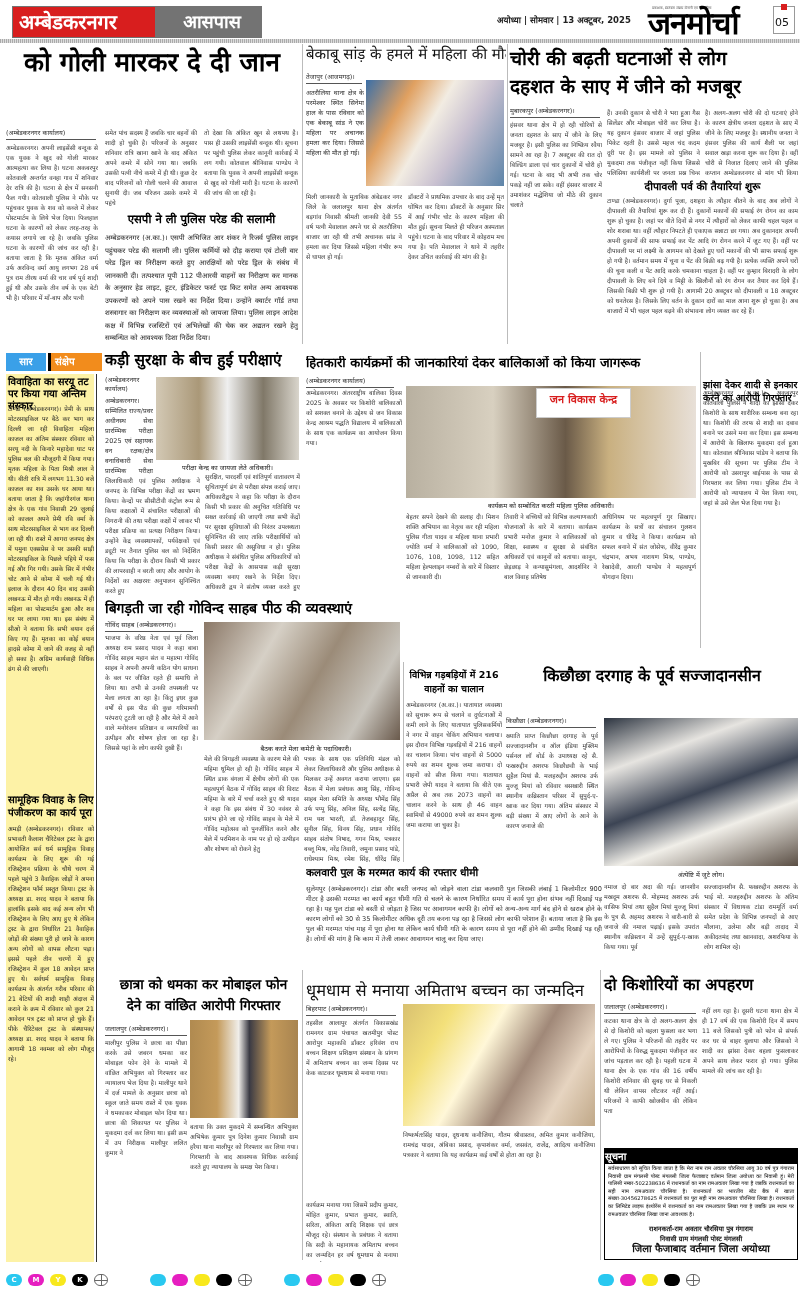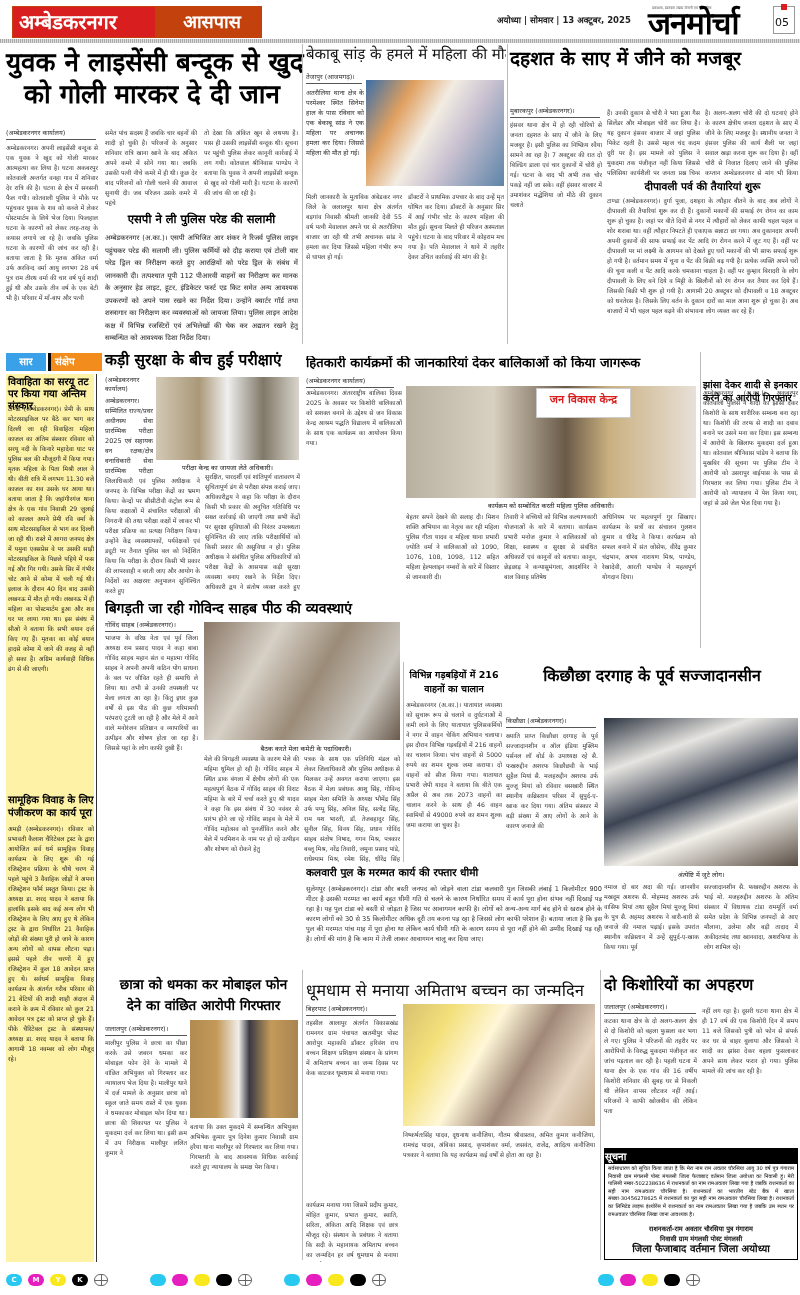--- a/index.html
+++ b/index.html
@@ -9,53 +9,53 @@
 .hl{font-family:"DejaVu Sans",sans-serif;font-weight:bold;color:#000;line-height:1.15}
 .dateline{font-size:6.5px;color:#333;border-bottom:1px solid #555;padding-bottom:2px}
 .photo{background:linear-gradient(135deg,#8a8a7a,#c9c3b5 40%,#7d7366 70%,#b4aa9a)}
 .caption{font-size:6.5px;text-align:center;color:#222}
 .rule{background:#333}
 .sidebar{background:#fdf2a6}
 </style>
 </head>
 <body>
 
-<div class="abs" style="left:12px;top:6px;width:250px;height:32px;background:#c2410c;">
+<div class="abs" style="left:12px;top:6px;width:250px;height:32px;background:#737373;">
   <div style="position:absolute;left:1px;top:1px;width:142px;height:30px;background:#d81e1e;color:#fff;font-weight:bold;font-size:20px;line-height:30px;padding-left:6px;">अम्बेडकरनगर</div>
   <div style="position:absolute;left:150px;top:0;width:100px;height:32px;color:#fff;font-weight:bold;font-size:18px;line-height:32px;text-align:center;">आसपास</div>
 </div>
 <div class="abs" style="left:497px;top:14px;font-size:8.5px;font-weight:bold;color:#222;">अयोध्या | सोमवार | 13 अक्टूबर, 2025</div>
 <div class="abs" style="left:652px;top:5px;font-size:3.5px;color:#444;width:95px;white-space:nowrap;overflow:hidden;">प्रकाशक, स्वतंत्रता संग्राम सेनानी एवं पत्रकारिता</div>
 <div class="abs" style="left:648px;top:6px;font-size:31px;font-weight:bold;color:#000;letter-spacing:-1px;line-height:34px;">जनमोर्चा</div>
 <div class="abs" style="left:773px;top:6px;width:22px;height:28px;border:1px solid #999;">
   <div style="position:absolute;left:7px;top:-3px;width:6px;height:6px;background:#d81e1e;"></div>
   <div style="position:absolute;left:1px;top:9px;font-size:11px;color:#111;">05</div>
 </div>
 <div class="abs" style="left:0;top:39px;width:800px;height:4px;background:repeating-linear-gradient(90deg,#aaa 0 1px,#ddd 1px 2px);"></div>
 
 <div class="abs hl" style="left:6px;top:46px;width:292px;text-align:center;font-size:26px;line-height:32px;">
-  <div style="white-space:nowrap;">युवक ने लाइसेंसी बन्दूक से खुद</div>
   <div>को गोली मारकर दे दी जान</div>
 </div>
 <div class="abs dateline" style="left:6px;top:128px;width:90px;">(अम्बेडकरनगर कार्यालय)</div>
 <div class="abs txt" style="left:6px;top:143px;width:92px;height:200px;">अम्बेडकरनगर। अपनी लाइसेंसी बन्दूक से एक युवक ने खुद को गोली मारकर आत्महत्या कर लिया है। घटना अकबरपुर कोतवाली अन्तर्गत वनहा गाव में शनिवार देर रात्रि की है। घटना से क्षेत्र में सनसनी फैल गयी। कोतवाली पुलिस ने मौके पर पहुंचकर युवक के शव को कब्जे में लेकर पोस्टमार्टम के लिये भेज दिया। फिलहाल घटना के कारणों को लेकर तरह-तरह के कयास लगाये जा रहे है। जबकि पुलिस घटना के कारणों की जांच कर रही है। बताया जाता है कि मृतक अंकित वर्मा उर्फ अरविन्द वर्मा आयु लगभग 28 वर्ष पुत्र राम तीरथ वर्मा की चार वर्ष पूर्व शादी हुई थी और उसके तीन वर्ष के एक बेटी भी है। परिवार में माँ-बाप और पत्नी</div>
 <div class="abs txt" style="left:105px;top:128px;width:92px;height:78px;">समेत पांच सदस्य हैं जबकि चार बहनों की शादी हो चुकी है। परिजनों के अनुसार शनिवार रात्रि खाना खाने के बाद अंकित अपने कमरे में सोने गया था। जबकि उसकी पत्नी नीचे कमरे में ही थी। कुछ देर बाद परिजनों को गोली चलने की आवाज सुनायी दी। जब परिजन उसके कमरे में पहुंचे</div>
 <div class="abs txt" style="left:204px;top:128px;width:94px;height:78px;">तो देखा कि अंकित खून से लथपथ है। पास ही उसकी लाइसेंसी बन्दूक थी। सूचना पर पहुंची पुलिस लेकर कानूनी कार्रवाई में लग गयी। कोतवाल श्रीनिवास पाण्डेय ने बताया कि युवक ने अपनी लाइसेंसी बन्दूक से खुद को गोली मारी है। घटना के कारणों की जांच की जा रही है।</div>
 
 <div class="abs hl" style="left:105px;top:213px;width:193px;text-align:center;font-size:11.5px;">एसपी ने ली पुलिस परेड की सलामी</div>
 <div class="abs txt" style="left:105px;top:232px;width:193px;height:108px;font-size:7px;line-height:12.5px;color:#222;">अम्बेडकरनगर (अ.का.)। एसपी अभिजित आर शंकर ने रिजर्व पुलिस लाइन पहुंचकर परेड की सलामी ली। पुलिस कर्मियों को दौड़ कराया एवं टोली वार परेड ड्रिल का निरीक्षण करते हुए आरक्षियों को परेड ड्रिल के संबंध में जानकारी दी। तत्पश्चात यूपी 112 पीआरवी वाहनों का निरीक्षण कर मानक के अनुसार हेड लाइट, हूटर, इंडिकेटर फर्स्ट एड किट समेत अन्य आवश्यक उपकरणों को अपने पास रखने का निर्देश दिया। उन्होंने क्वार्टर गॉर्ड तथा शस्त्रागार का निरीक्षण कर व्यवस्थाओं को जायजा लिया। पुलिस लाइन आदेश कक्ष में विभिन्न रजस्टिरों एवं अभिलेखों की चेक कर अद्यतन रखने हेतु सम्बन्धित को आवश्यक दिशा निर्देश दिया।</div>
 
 <div class="abs" style="left:306px;top:44px;width:200px;font-size:15px;line-height:20px;color:#111;white-space:nowrap;overflow:hidden;">बेकाबू सांड़ के हमले में महिला की मौत</div>
 <div class="abs dateline" style="left:306px;top:72px;width:56px;">तेजापुर (आजमगढ़)।</div>
 <div class="abs txt" style="left:306px;top:88px;width:58px;height:100px;font-size:6.5px;">अतरौलिया थाना क्षेत्र के परमेश्वर स्थित सिनेमा हाल के पास रविवार को एक बेकाबू सांड ने एक महिला पर अचानक हमला कर दिया। जिससे महिला की मौत हो गई।</div>
 <div class="abs photo" style="left:366px;top:80px;width:138px;height:106px;background:linear-gradient(120deg,#3a6fa8 0%,#e0a060 25%,#f2ece2 45%,#c8c0d0 65%,#5d84a8 100%);"></div>
 <div class="abs txt" style="left:306px;top:192px;width:96px;height:130px;">मिली जानकारी के मुताबिक अंबेडकर नगर जिले के जलालपुर थाना क्षेत्र अंतर्गत बड़गांव निवासी श्रीमती जानकी देवी 55 वर्ष पत्नी मेवालाल अपने घर से अतरौलिया बाजार जा रही थी तभी अचानक सांड ने हमला कर दिया जिससे महिला गंभीर रूप से घायल हो गई।</div>
 <div class="abs txt" style="left:408px;top:192px;width:96px;height:130px;">डॉक्टरों ने प्राथमिक उपचार के बाद उन्हें मृत घोषित कर दिया। डॉक्टरों के अनुसार सिर में आई गंभीर चोट के कारण महिला की मौत हुई। सूचना मिलते ही परिजन अस्पताल पहुंचे। घटना के बाद परिवार में कोहराम मच गया है। पति मेवालाल ने थाने में तहरीर देकर उचित कार्रवाई की मांग की है।</div>
 
 <div class="abs hl" style="left:510px;top:44px;width:288px;font-size:19px;line-height:28px;">
+  <div style="white-space:nowrap;">चोरी की बढ़ती घटनाओं से लोग</div>
   <div style="white-space:nowrap;">दहशत के साए में जीने को मजबूर</div>
 </div>
 <div class="abs dateline" style="left:510px;top:106px;width:90px;">मुबारकपुर (अम्बेडकरनगर)।</div>
 <div class="abs txt" style="left:510px;top:120px;width:92px;height:200px;">हंसवर थाना क्षेत्र में हो रही चोरियों से जनता दहशत के साए में जीने के लिए मजबूर है। इसी पुलिस का निष्क्रिय रवैया सामने आ रहा है। 7 अक्टूबर की रात दो बिल्डिंग डाला एवं चार दुकानों में चोरी हो गई। घटना के बाद भी अभी तक चोर पकड़े नहीं जा सके। वहीं हंसवर बाजार में उमाशंकर मद्धेशिया जो मीठे की दुकान चलाते</div>
 <div class="abs txt" style="left:607px;top:108px;width:93px;height:67px;">हैं। उनकी दुकान से चोरी ने भरा हुआ गैस सिलेंडर और मोबाइल चोरी कर लिया है। यह दुकान हंसवर बाजार में जहां पुलिस पिकेट रहती है। उससे महज चंद कदम दूरी पर है। इस मामले को पुलिस ने मुकदमा तक पंजीकृत नहीं किया जिससे पुलिसिया कार्यशैली पर जनता प्रश्न चिन्ह खड़ा कर रही है।</div>
 <div class="abs txt" style="left:705px;top:108px;width:93px;height:67px;">है। अलग-अलग चोरी की दो घटनाएं होने के कारण क्षेत्रीय जनता दहशत के साए में जीने के लिए मजबूर है। स्थानीय जनता ने हंसवर पुलिस की कार्य शैली पर जहां सवाल खड़ा करना शुरू कर दिया है। वहीं चोरी से निजात दिलाए जाने की पुलिस कप्तान अम्बेडकरनगर से मांग भी किया है।</div>
 
 <div class="abs hl" style="left:607px;top:180px;width:191px;text-align:center;font-size:10.5px;">दीपावली पर्व की तैयारियां शुरू</div>
 <div class="abs txt" style="left:607px;top:196px;width:191px;height:128px;">टाण्डा (अम्बेडकरनगर)। दुर्गा पूजा, दशहरा के त्यौहार बीतने के बाद अब लोगों ने दीपावली की तैयारियां शुरू कर दी हैं। दुकानों मकानों की सफाई रंग रोगन का काम शुरू हो चुका है। जहां पर बीते दिनों से नगर में त्यौहारों को लेकर काफी चहल पहल व शोर शराबा था। वहीं त्यौहार निपटते ही एकाएक सन्नाटा छा गया। अब दुकानदार अपनी अपनी दुकानों की साफ सफाई कर पेंट आदि रंग रोगन करने में जुट गए हैं। वहीं पर दीपावली पर मां लक्ष्मी के आगमन को देखते हुए घरों मकानों की भी साफ सफाई शुरू हो गयी है। वर्तमान समय में चूना व पेंट की बिक्री बढ़ गयी है। प्रत्येक व्यक्ति अपने घरों की चूना कली व पेंट आदि करके चमकाना चाहता है। वहीं पर कुम्हार बिरादरी के लोग दीपावली के लिए बने दिये व मिट्टी के खिलौनों को रंग रोगन कर तैयार कर दिये हैं। जिसकी बिक्री भी शुरू हो गयी है। आगामी 20 अक्टूबर को दीपावली व 18 अक्टूबर को धनतेरस है। जिसके लिए बर्तन के दुकान दारों का माल आना शुरू हो चुका है। अब बाजारों में भी चहल पहल बढ़ने की संभावना लोग व्यक्त कर रहे हैं।</div>
 

